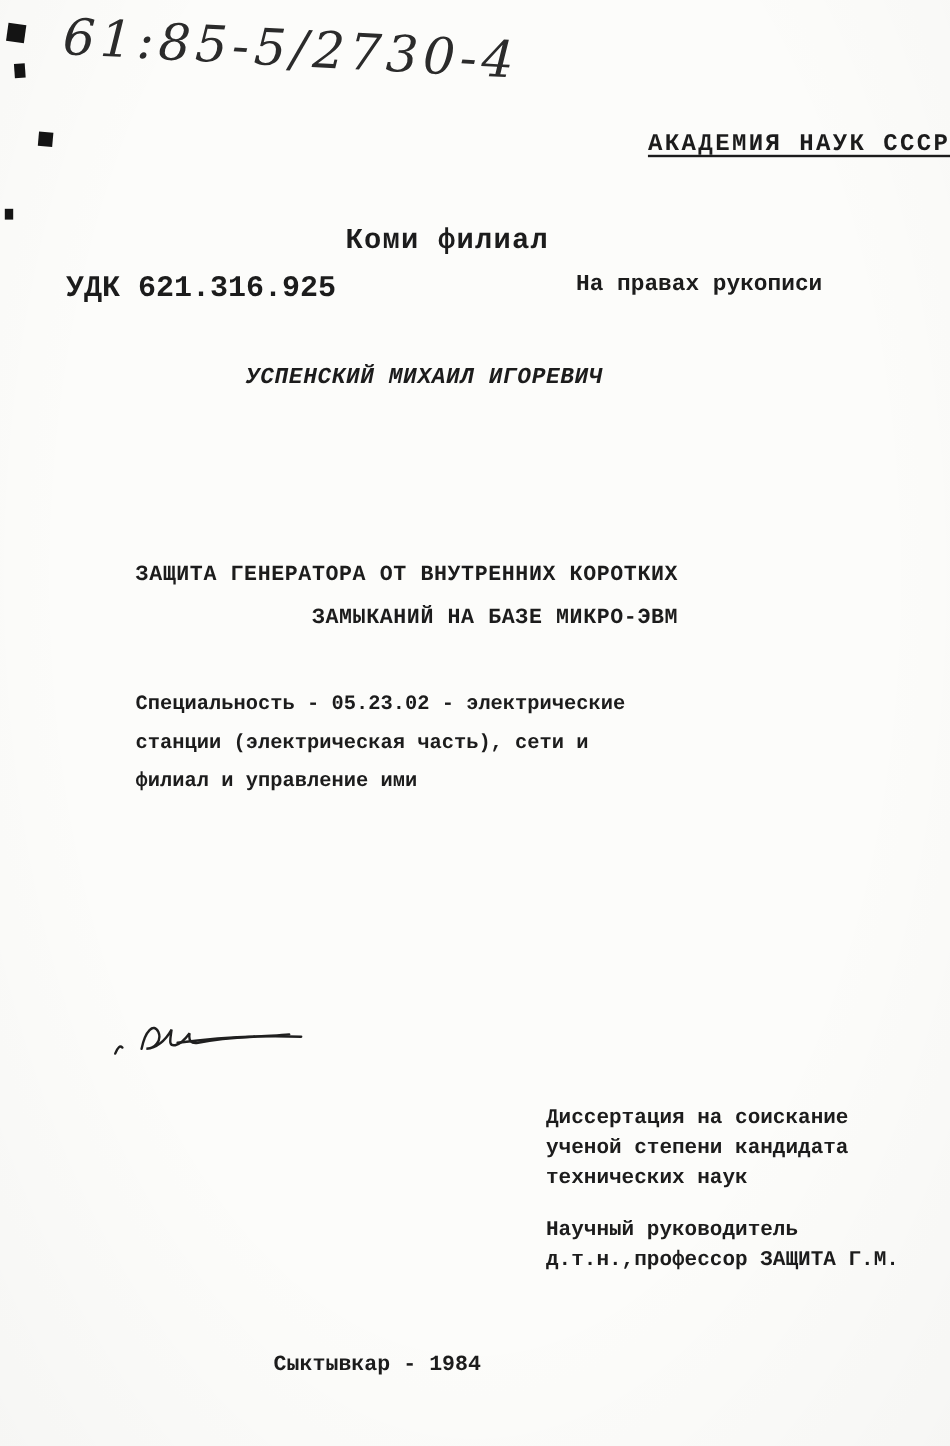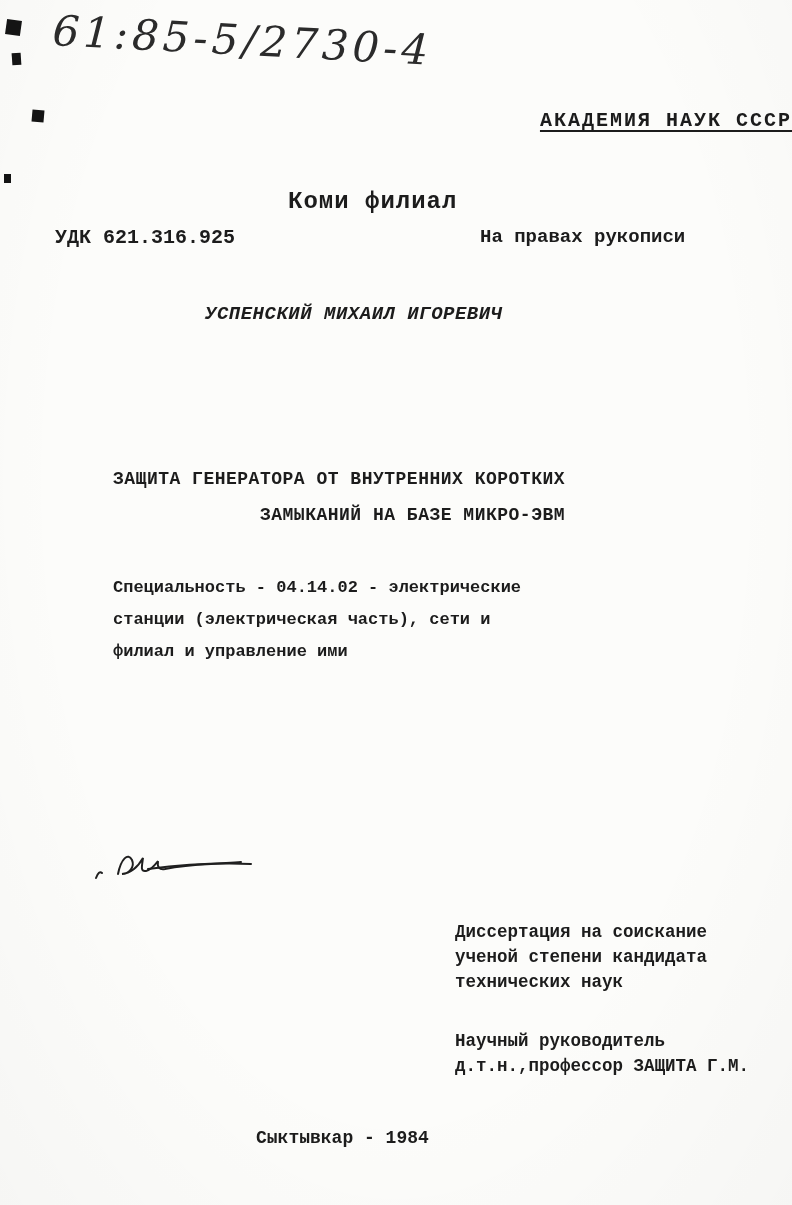--- a/index.html
+++ b/index.html
@@ -61,21 +61,21 @@
     left: 288px;
     font-size: 24px;
     letter-spacing: 1px;
     margin-top: 39px;
   }
 
   .udk {
     position: absolute;
     top: 226px;
     left: 55px;
-    font-size: 20px;
+    font-size: 25px;
     text-align: center;
   }
   .manuscript-note {
     position: absolute;
     top: 226px;
     left: 480px;
     font-size: 19px;
   }
 
   .author {
@@ -112,29 +112,28 @@
   }
 
   .right-block {
     position: absolute;
     top: 920px;
     left: 455px;
     font-size: 17.5px;
     line-height: 25px;
   }
   .advisor {
-    margin-top: 34px;
+    margin-top: 18px;
   }
 
   .city-year {
     position: absolute;
     top: 1128px;
     left: 228px;
     font-size: 18px;
-    margin-left: 28px;
   }
 </style>
 </head>
 <body>
 
 <div class="page">
 
   <div class="artifact a1"></div>
   <div class="artifact a2"></div>
   <div class="artifact a3"></div>
@@ -151,21 +150,21 @@
   <div class="manuscript-note">На правах рукописи</div>
 
   <div class="author">УСПЕНСКИЙ МИХАИЛ ИГОРЕВИЧ</div>
 
   <div class="diss-title">
     <div>ЗАЩИТА ГЕНЕРАТОРА ОТ ВНУТРЕННИХ КОРОТКИХ</div>
     <div>ЗАМЫКАНИЙ НА БАЗЕ МИКРО-ЭВМ</div>
   </div>
 
   <div class="specialty">
-    <div>Специальность - 04.14.02 - электрические</div>
+    <div>Специальность - 05.23.02 - электрические</div>
     <div>станции (электрическая часть), сети и</div>
     <div>филиал и управление ими</div>
   </div>
 
   <svg class="signature" width="175" height="50" viewBox="0 0 175 50" aria-hidden="true">
     <g fill="none" stroke="#1f1f1f" stroke-width="2" stroke-linecap="round">
       <path d="M8,40 q3,-8 6,-5"></path>
       <path d="M30,36 c3,-15 10,-22 14,-14 c3,7 -3,14 -10,14 c10,-1 17,-9 21,-16 c-1,8 -3,14 3,13 c5,-1 9,-6 12,-10 c-1,6 1,9 7,8 c10,-2 26,-4 46,-5 c11,-1 21,-1 30,-2"></path>
       <path d="M60,31 q55,-7 103,-5"></path>
     </g>

